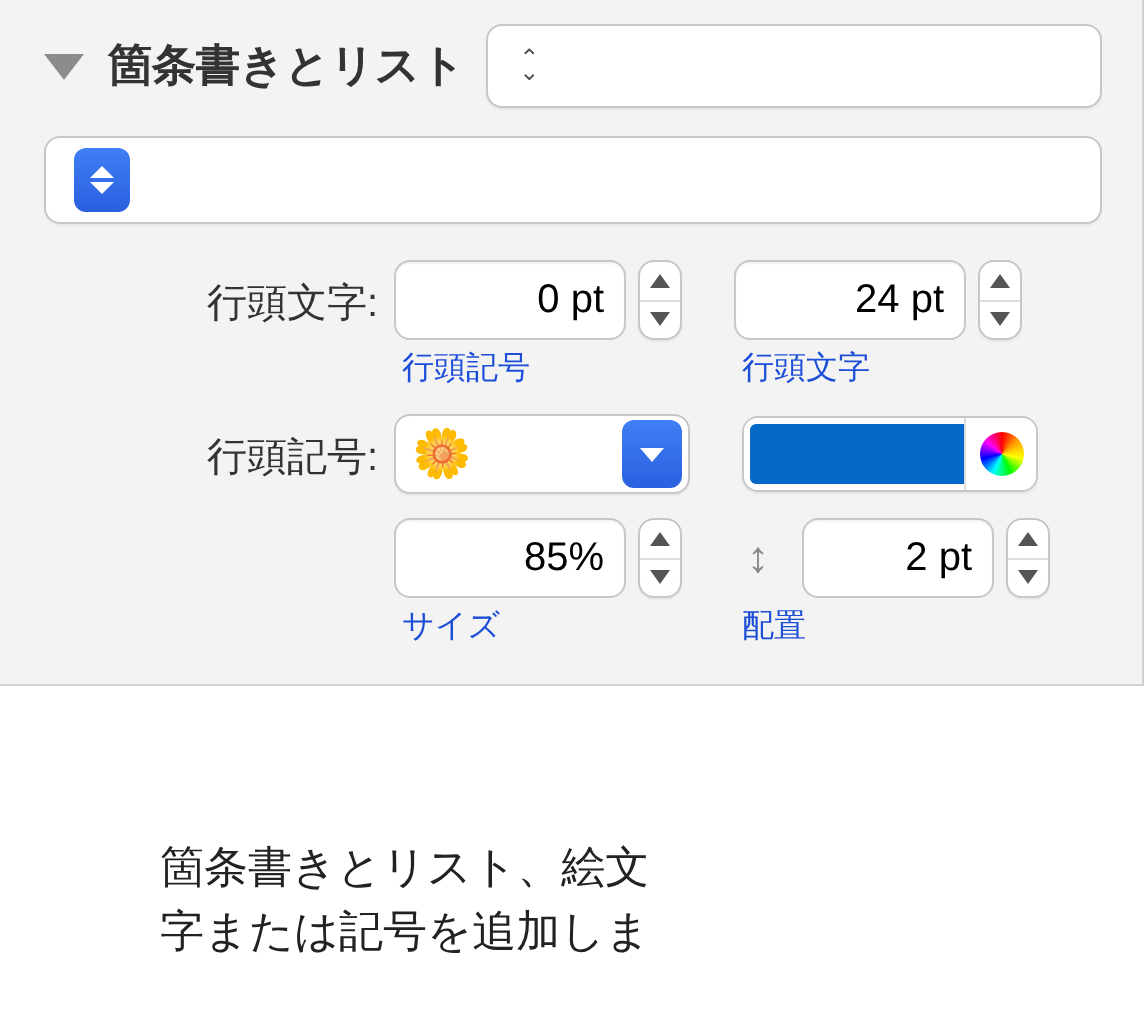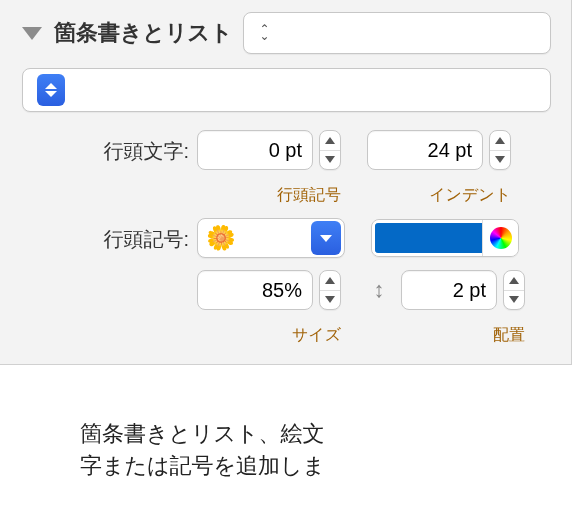--- a/index.html
+++ b/index.html
@@ -105,26 +105,26 @@
     font-size: 20px;
   }
   .fields {
     flex: 1;
     display: flex;
     gap: 26px;
   }
   .field-col {
     display: flex;
     flex-direction: column;
-    align-items: flex-end;
-    gap: 15px;
+    align-items: flex-start;
+    gap: 4px;
   }
   .sublabel {
     font-size: 16px;
-    color: #a16207;
+    color: #1d4ed8;
     padding-left: 4px;
   }
   .stepper-group {
     display: flex;
     align-items: center;
     gap: 6px;
   }
   .num-input {
     width: 116px;
     height: 40px;
@@ -292,21 +292,21 @@
           <input class="num-input" value="24 pt" style="">
           <div class="stepper">
             <div>
                 <span class="tri-up"></span>
               </div>
             <div>
                 <span class="tri-dn"></span>
               </div>
           </div>
         </div>
-        <div class="sublabel">インデント</div>
+        <div class="sublabel">行頭文字</div>
       </div>
     </div>
   </div>
 
   <div class="form-row">
     <div class="row-label">行頭記号:</div>
     <div class="fields" style="align-items:center;">
       <div class="bullet-combo">
         <span class="emoji">🌼</span>
         <span class="combo-btn"></span>

